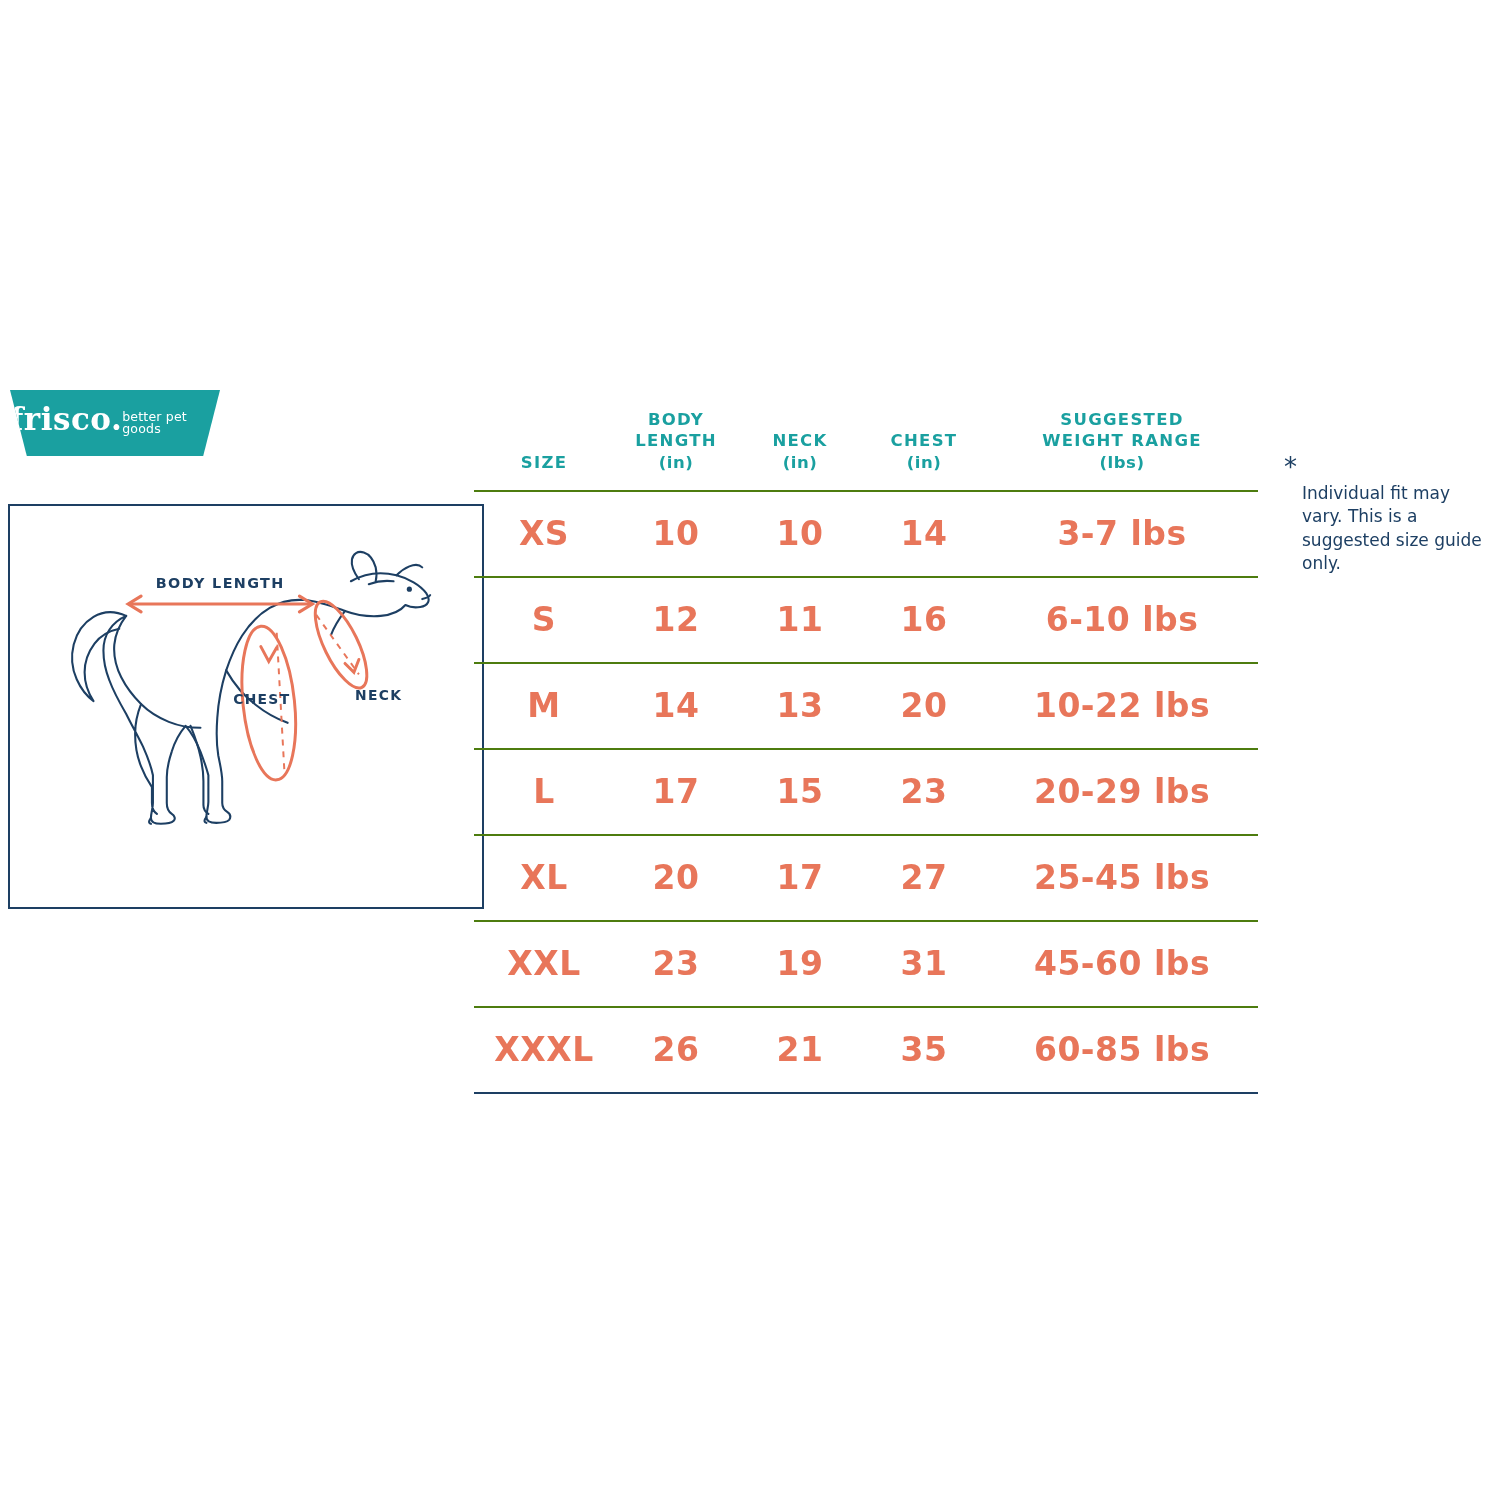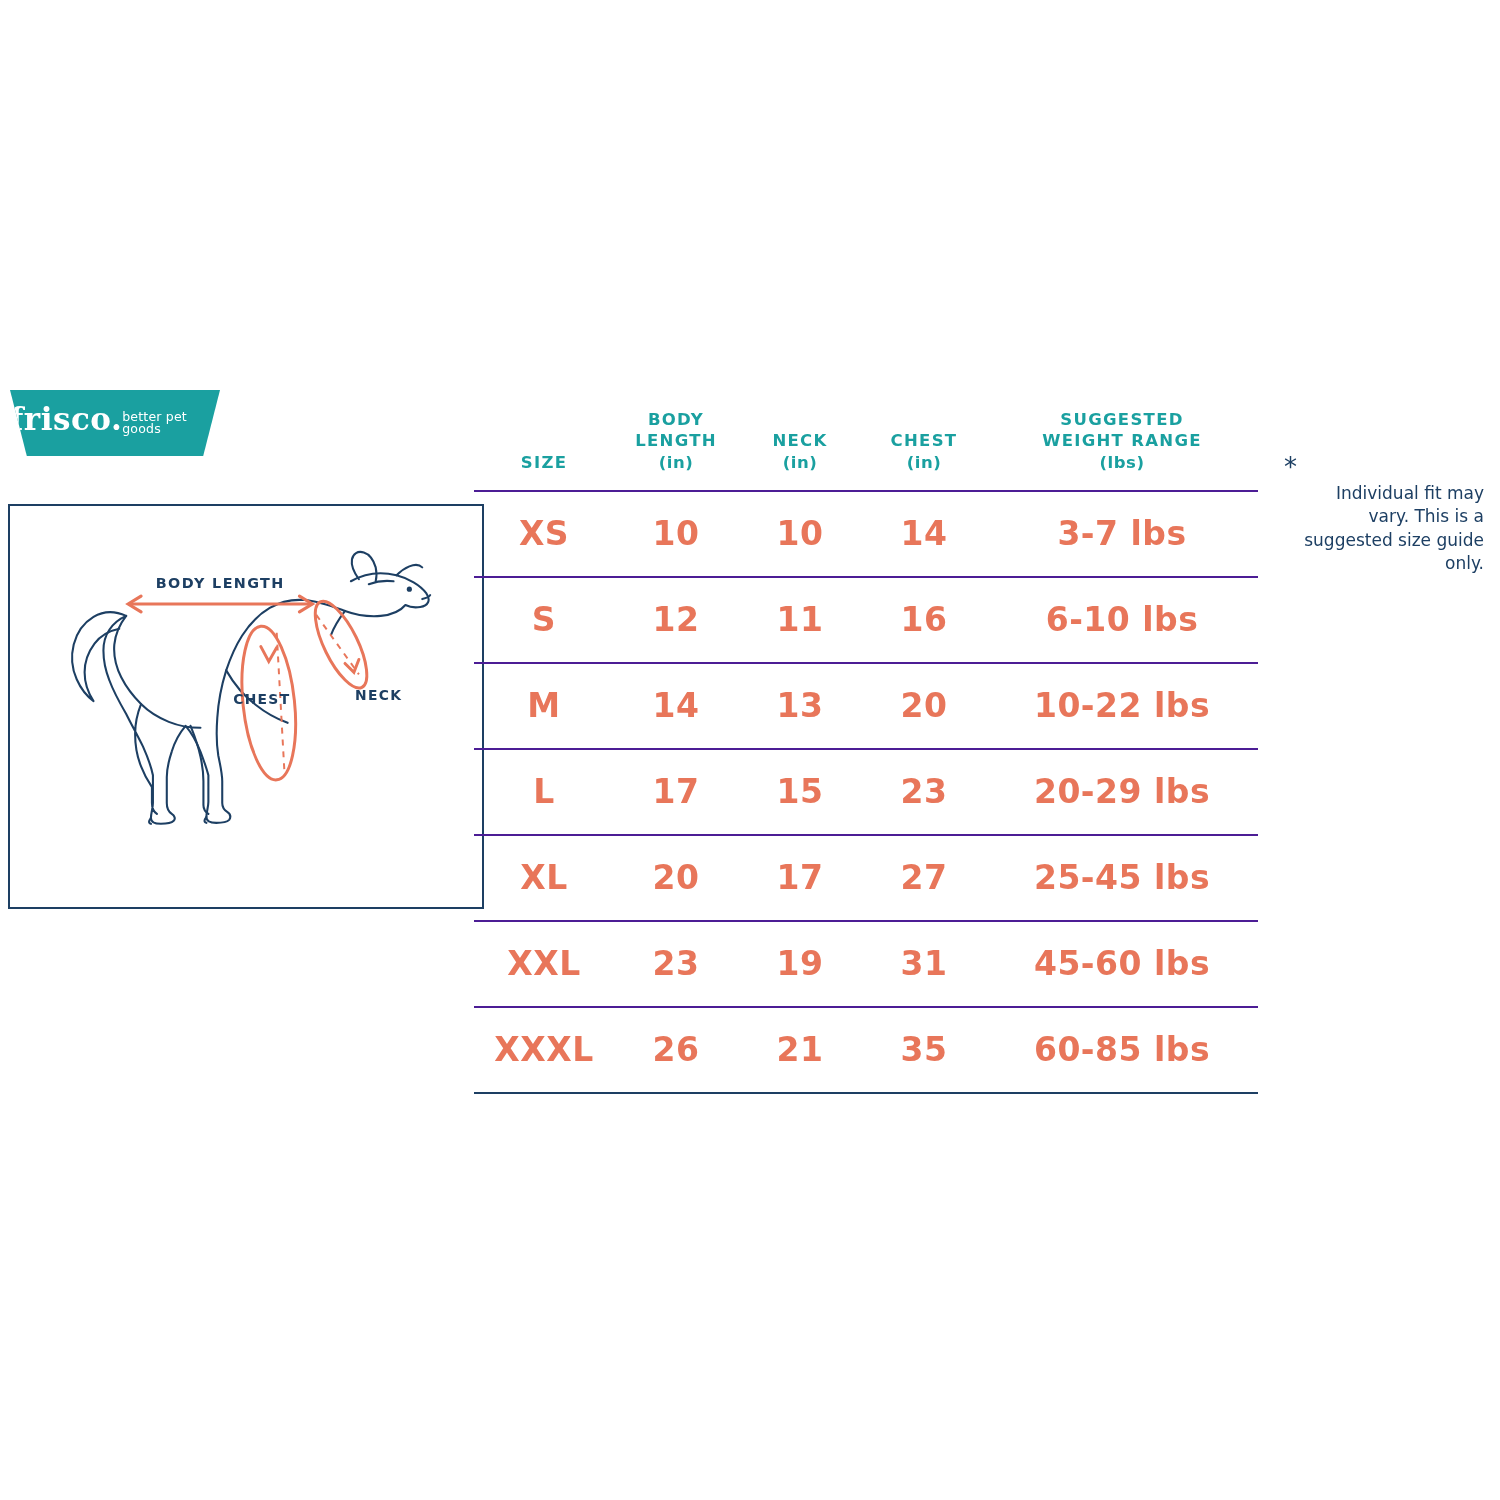--- a/index.html
+++ b/index.html
@@ -90,21 +90,21 @@
     line-height: 1.25;
     padding: 0 0 16px 0;
     vertical-align: bottom;
   }
   table.chart th .unit {
     display: block;
     font-weight: bold;
     letter-spacing: 0.5px;
     padding-top: 2px;
   }
-  table.chart tbody tr { border-top: 2px solid #4c1d95; }
+  table.chart tbody tr { border-top: 2px solid #4d7c0f; }
   table.chart tbody tr:last-child { border-bottom: 2px solid #1d3f63; }
   table.chart td {
     color: #e8765a;
     font-size: 33px;
     font-weight: bold;
     text-align: center;
     height: 86px;
     vertical-align: middle;
     letter-spacing: 0.5px;
   }
@@ -127,21 +127,20 @@
     position: absolute;
     left: 0; top: 2px;
     font-size: 26px;
     line-height: 1;
     color: #1d3f63;
   }
   #note-main { padding-left: 18px; }
   #note-secondary {
     margin-top: 30px;
     padding-left: 18px;
-    text-align: right;
   }
 </style>
 </head>
 <body>
 
 <div id="page">
 
   <div id="logo-block">
     <div id="logo-banner">
       <div id="logo-word">frisco.</div>

